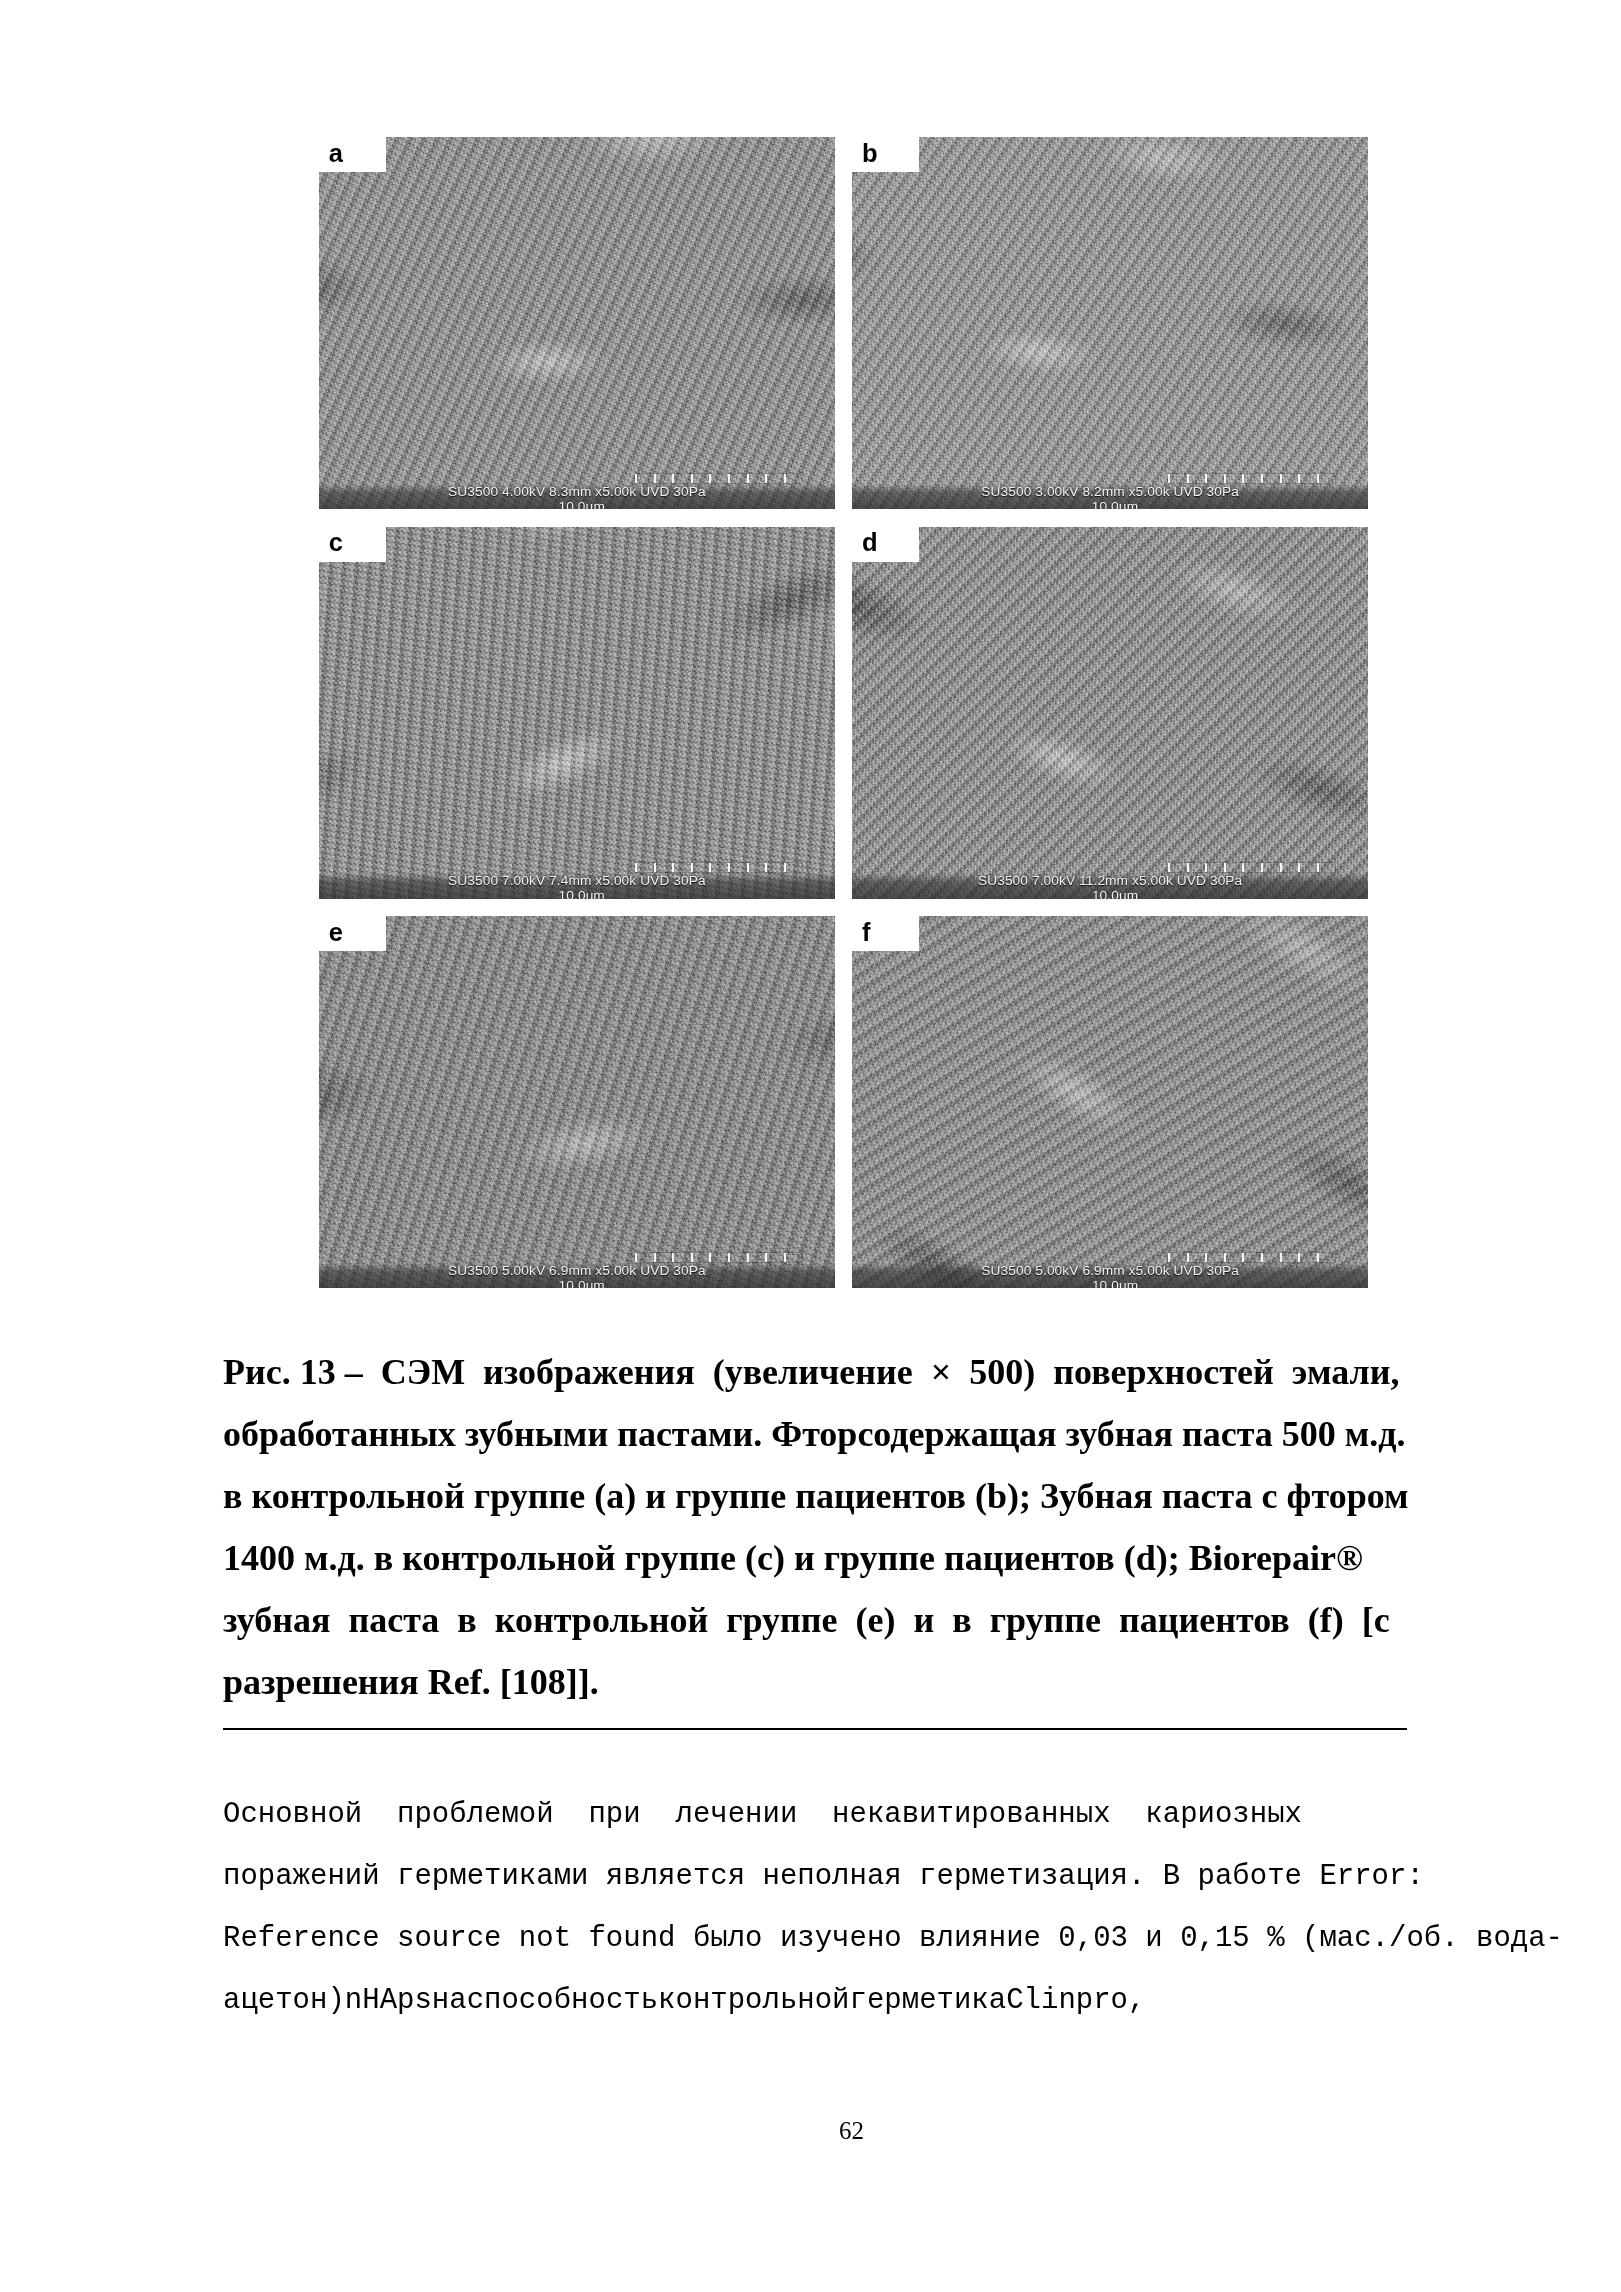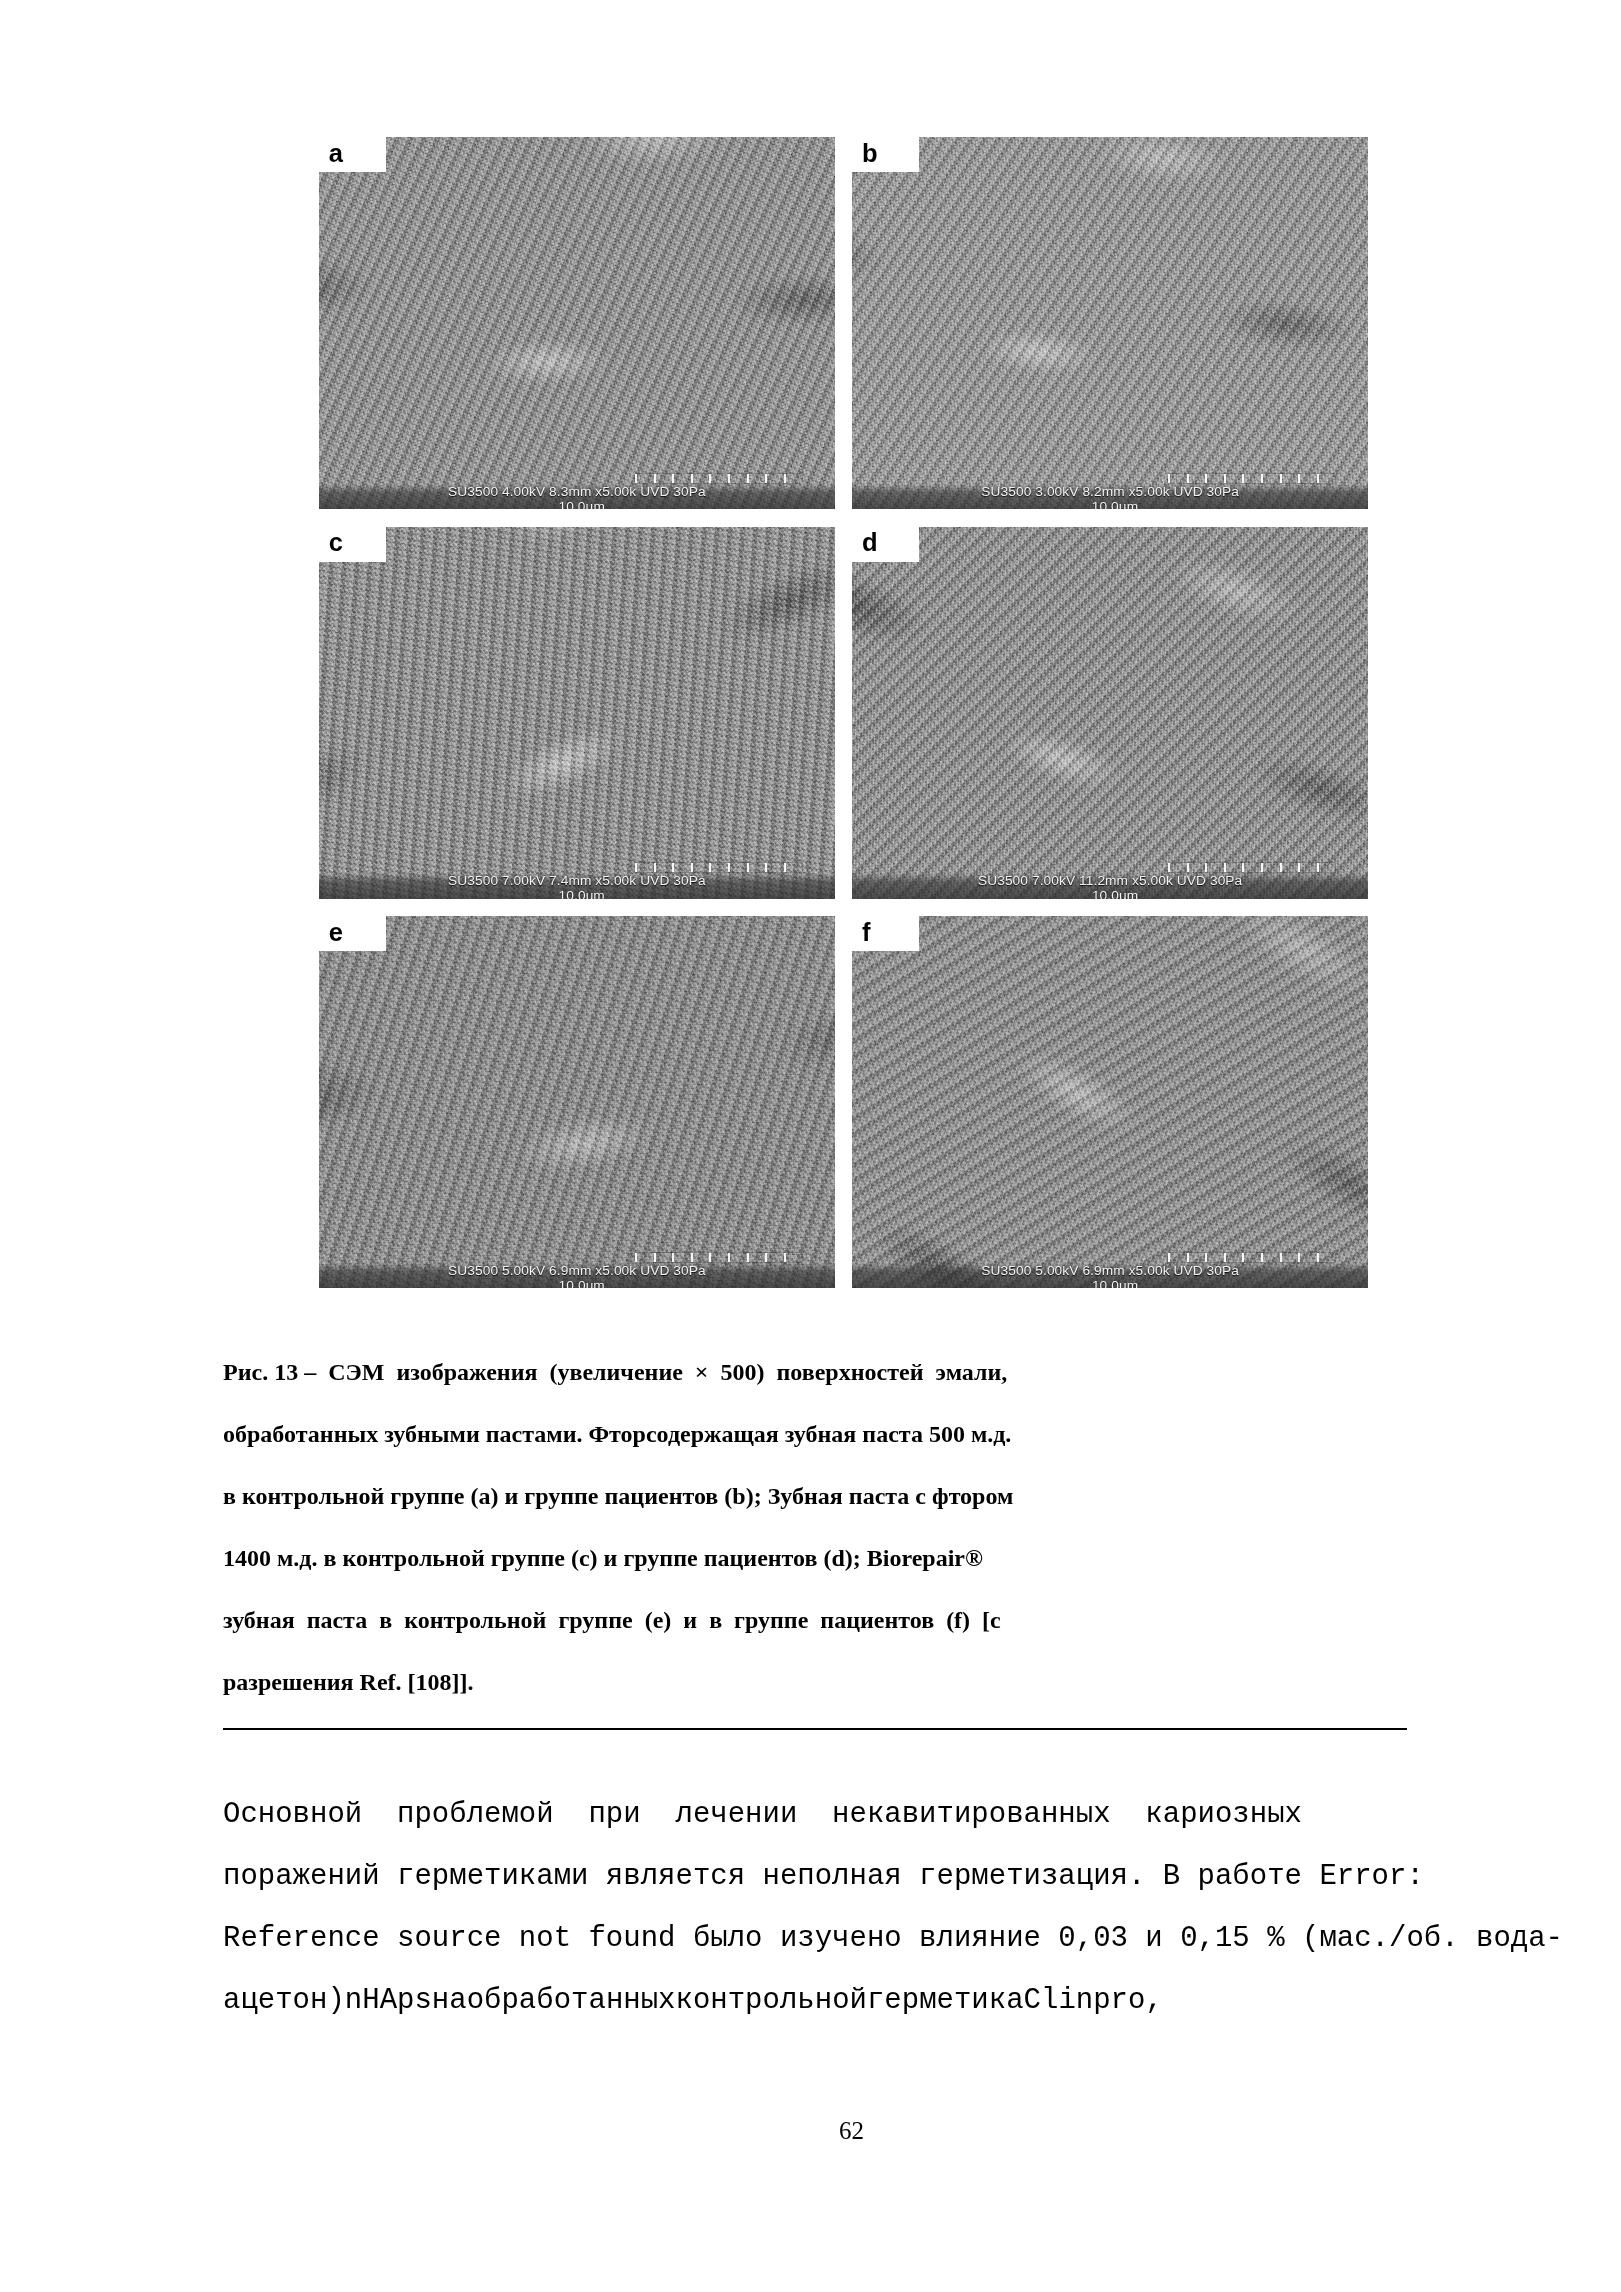--- a/index.html
+++ b/index.html
@@ -142,21 +142,21 @@
     box-shadow:0 0 2px rgba(0,0,0,.6);
   }
 
   
   .caption{
     position:absolute;
     left:223px; top:1341px;
     width:1184px;
     font-family:"Liberation Serif", serif;
     font-weight:700;
-    font-size:24px;
+    font-size:36px;
     line-height:62px;
     text-align:justify;
     text-align-last:left;
   }
   .caption .ln{display:block;white-space:pre;}
 
   .rule{
     position:absolute;
     left:223px; top:1728px;
     width:1184px;
@@ -274,21 +274,21 @@
   <div class="rule"></div>
 
   <div class="body">
     <span class="ln">Основной  проблемой  при  лечении  некавитированных  кариозных</span>
     <span class="ln">поражений герметиками является неполная герметизация. В работе Error:</span>
     <span class="ln">Reference source not found было изучено влияние 0,03 и 0,15 % (мас./об. вода-</span>
     <span class="ln just">
       <span>ацетон)</span>
       <span>nHAps</span>
       <span>на</span>
-      <span>обработанных</span>
+      <span>способность</span>
       <span>контрольной</span>
       <span>герметика</span>
       <span>Clinpro,</span>
     </span>
   </div>
 
   <div class="pageno">
     <span>62</span>
   </div>
 

